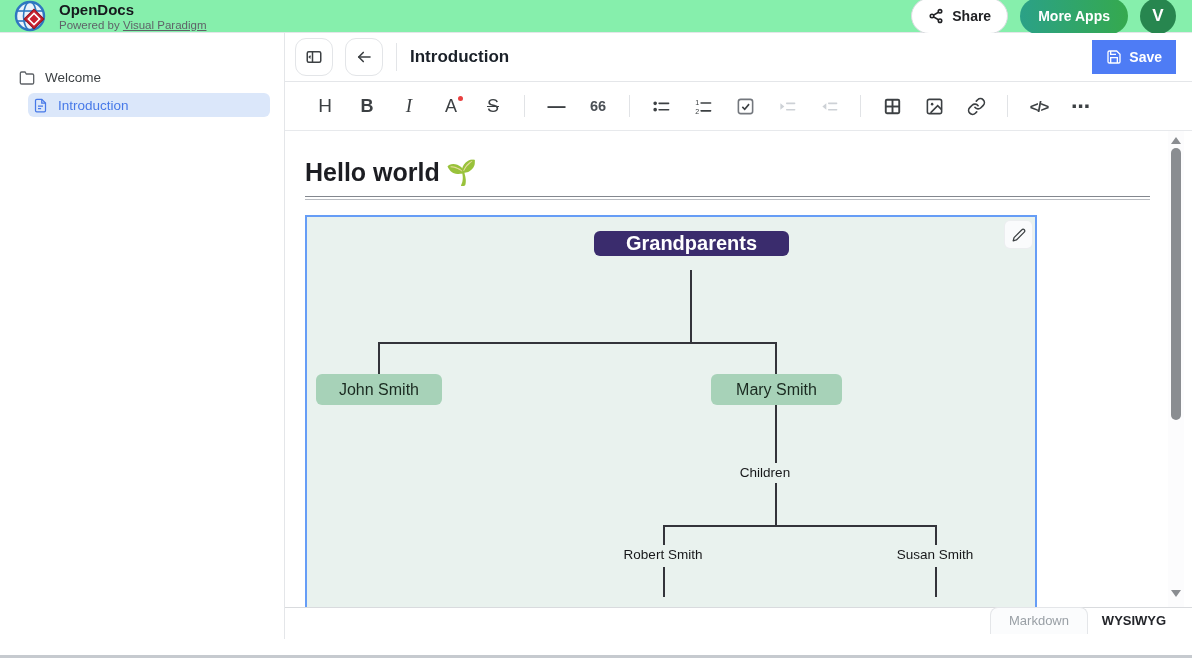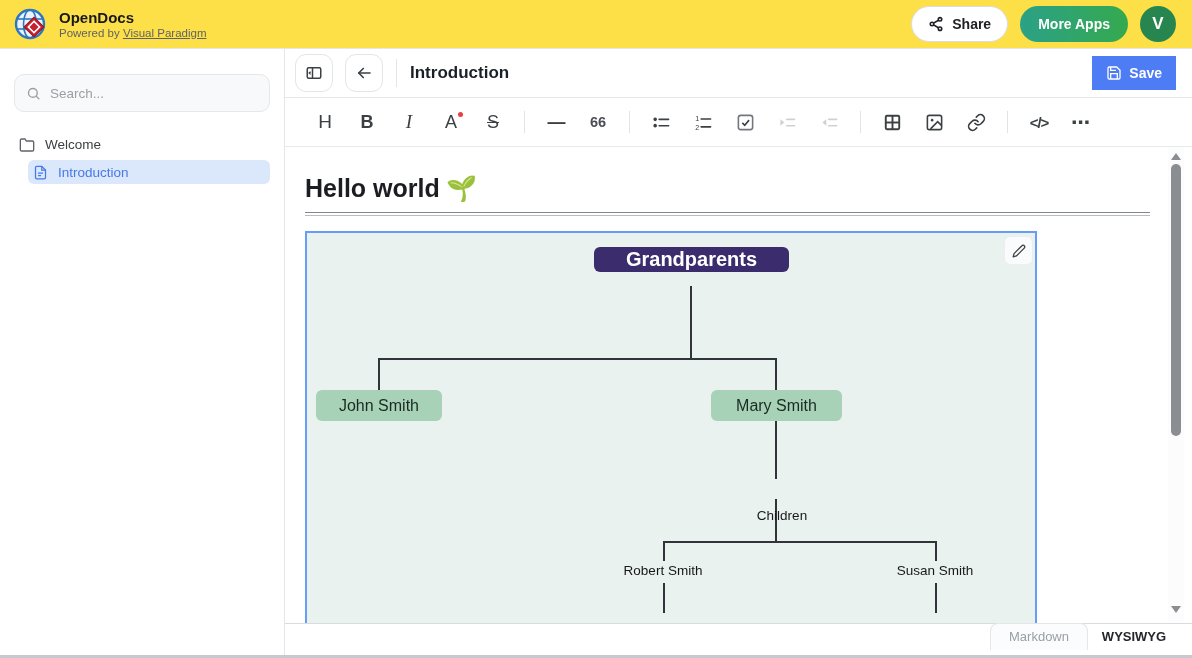--- a/index.html
+++ b/index.html
@@ -1,21 +1,21 @@
 <!DOCTYPE html>
 <html><head>
 <meta charset="utf-8">
 <style>
   * { margin:0; padding:0; box-sizing:border-box; }
   html,body { width:1192px; height:658px; background:#fff; }
   body { font-family:"Liberation Sans","DejaVu Sans",sans-serif; color:#202124; overflow:hidden; }
   .app { width:1192px; height:658px; position:relative; background:#fff; border-bottom:3px solid #c6cacf; }
 
   
-  .app-header { height:49px; border-bottom:1px solid #e4e6e9; display:flex; align-items:center; justify-content:space-between; padding:0 16px 0 12px; background:#fde047; }
+  .app-header { height:33px; border-bottom:1px solid #e4e6e9; display:flex; align-items:center; justify-content:space-between; padding:0 16px 0 12px; background:#86efac; }
   .brand { display:flex; align-items:center; gap:9px; }
   .logo { width:38px; height:38px; display:flex; align-items:center; justify-content:center; }
   .app-title { font-size:15px; font-weight:700; color:#16181d; line-height:17px; }
   .powered { font-size:11.5px; color:#5f6368; line-height:14px; }
   .powered a { color:#5f6368; text-decoration:underline; cursor:pointer; }
   .header-actions { display:flex; align-items:center; gap:12px; }
   .share-btn { display:flex; align-items:center; gap:8px; height:36px; padding:0 16px; background:#fff; border:1px solid #dadce0; border-radius:18px; font-size:14px; font-weight:700; color:#202124; cursor:pointer; font-family:inherit; }
   .more-apps { height:36px; padding:0 18px; border:none; border-radius:18px; background:linear-gradient(90deg,#2ba187,#35a94e); color:#fff; font-size:14px; font-weight:700; cursor:pointer; font-family:inherit; }
   .avatar { width:36px; height:36px; border-radius:50%; background:#27864f; color:#fff; font-size:17px; font-weight:700; display:flex; align-items:center; justify-content:center; cursor:pointer; }
 
@@ -129,29 +129,20 @@
       </button>
       <button class="more-apps">More Apps</button>
       <div class="avatar">V</div>
     </div>
   </header>
 
   <div class="body-row">
 
     <aside class="sidebar">
 
-      <div class="search-box">
-        <span>
-          <svg width="15" height="15" viewBox="0 0 24 24" fill="none" stroke="#9aa0a6" stroke-width="2.2" stroke-linecap="round">
-              <circle cx="11" cy="11" r="7"></circle>
-              <line x1="20.5" y1="20.5" x2="16.2" y2="16.2"></line>
-            </svg>
-        </span>
-        <input type="text" placeholder="Search..." style="">
-      </div>
 
       <div class="tree">
         <div class="tree-row">
           <span>
             <svg width="16" height="16" viewBox="0 0 24 24" fill="none" stroke="#5f6368" stroke-width="2">
                 <path d="M22 19a2 2 0 0 1-2 2H4a2 2 0 0 1-2-2V5a2 2 0 0 1 2-2h5l2 3h9a2 2 0 0 1 2 2z"></path>
               </svg>
           </span>
           <span class="lbl">Welcome</span>
         </div>
@@ -289,21 +280,21 @@
           <div class="lv" style="left:468px; top:266px; height:42px;"></div>
           <div class="lh" style="left:356px; top:308px; width:274px;"></div>
           <div class="lv" style="left:356px; top:308px; height:20px;"></div>
           <div class="lv" style="left:628px; top:308px; height:20px;"></div>
           <div class="lv" style="left:356px; top:350px; height:30px;"></div>
           <div class="lv" style="left:628px; top:350px; height:30px;"></div>
 
           <div class="node node-root">Grandparents</div>
           <div class="node node-parent" style="left:9px;  top:157px; width:126px;">John Smith</div>
           <div class="node node-parent" style="left:404px; top:157px; width:131px;">Mary Smith</div>
-          <div class="tree-label" style="left:435px; top:248px; width:80px;margin-top:27px;">Children</div>
+          <div class="tree-label" style="left:418px; top:248px; width:80px;">Children</div>
           <div class="tree-label" style="left:306px; top:330px; width:100px;">Robert Smith</div>
           <div class="tree-label" style="left:578px; top:330px; width:100px;">Susan Smith</div>
 
           <button class="edit-btn">
             <span>
               <svg width="14" height="14" viewBox="0 0 24 24" fill="none" stroke="#3c4043" stroke-width="2.2" stroke-linecap="round" stroke-linejoin="round">
                   <path d="M17 3a2.83 2.83 0 1 1 4 4L7.5 20.5 2 22l1.5-5.5L17 3z"></path>
                 </svg>
             </span>
           </button>

